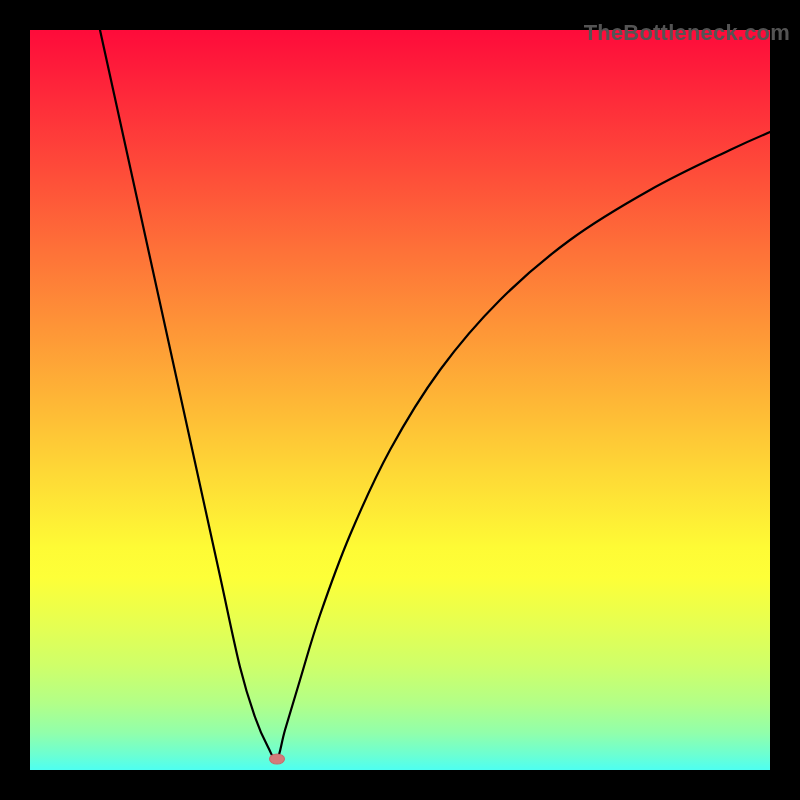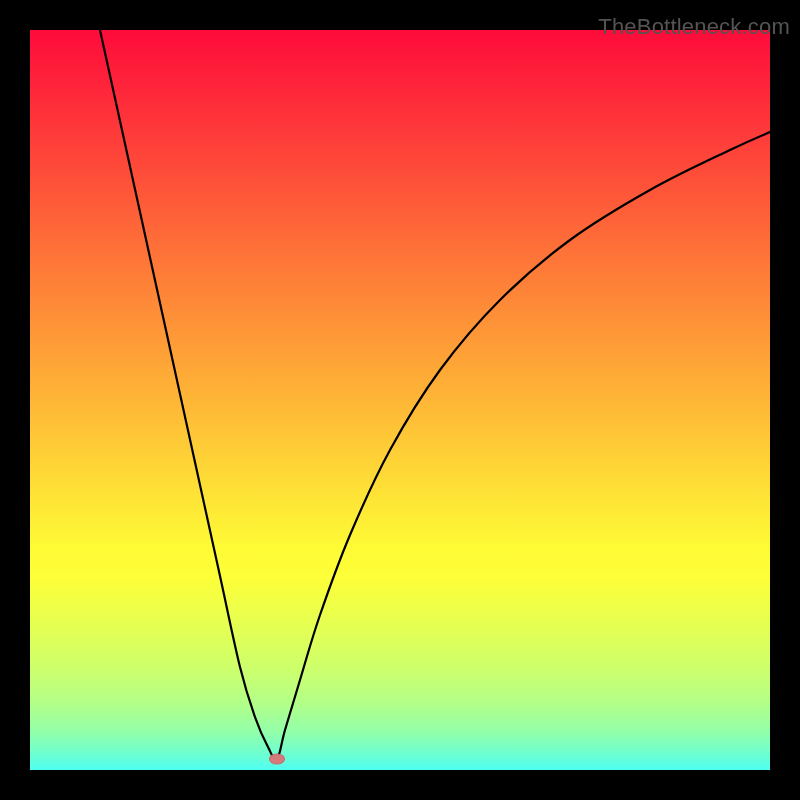--- a/index.html
+++ b/index.html
@@ -5,25 +5,25 @@
   * { margin: 0; padding: 0; box-sizing: border-box; }
   html, body { width: 800px; height: 800px; overflow: hidden; background: #000; }
   .frame {
     position: relative;
     width: 800px;
     height: 800px;
     background: #000;
   }
   .watermark {
     position: absolute;
-    top: 14px;
+    top: 20px;
     right: 10px;
     font-family: Arial, Helvetica, sans-serif;
     font-size: 22px;
-    font-weight: 400;
+    font-weight: 700;
     color: #545454;
     letter-spacing: 0.2px;
     z-index: 5;
   }
   .plot {
     position: absolute;
     left: 30px;
     top: 30px;
     width: 740px;
     height: 740px;

